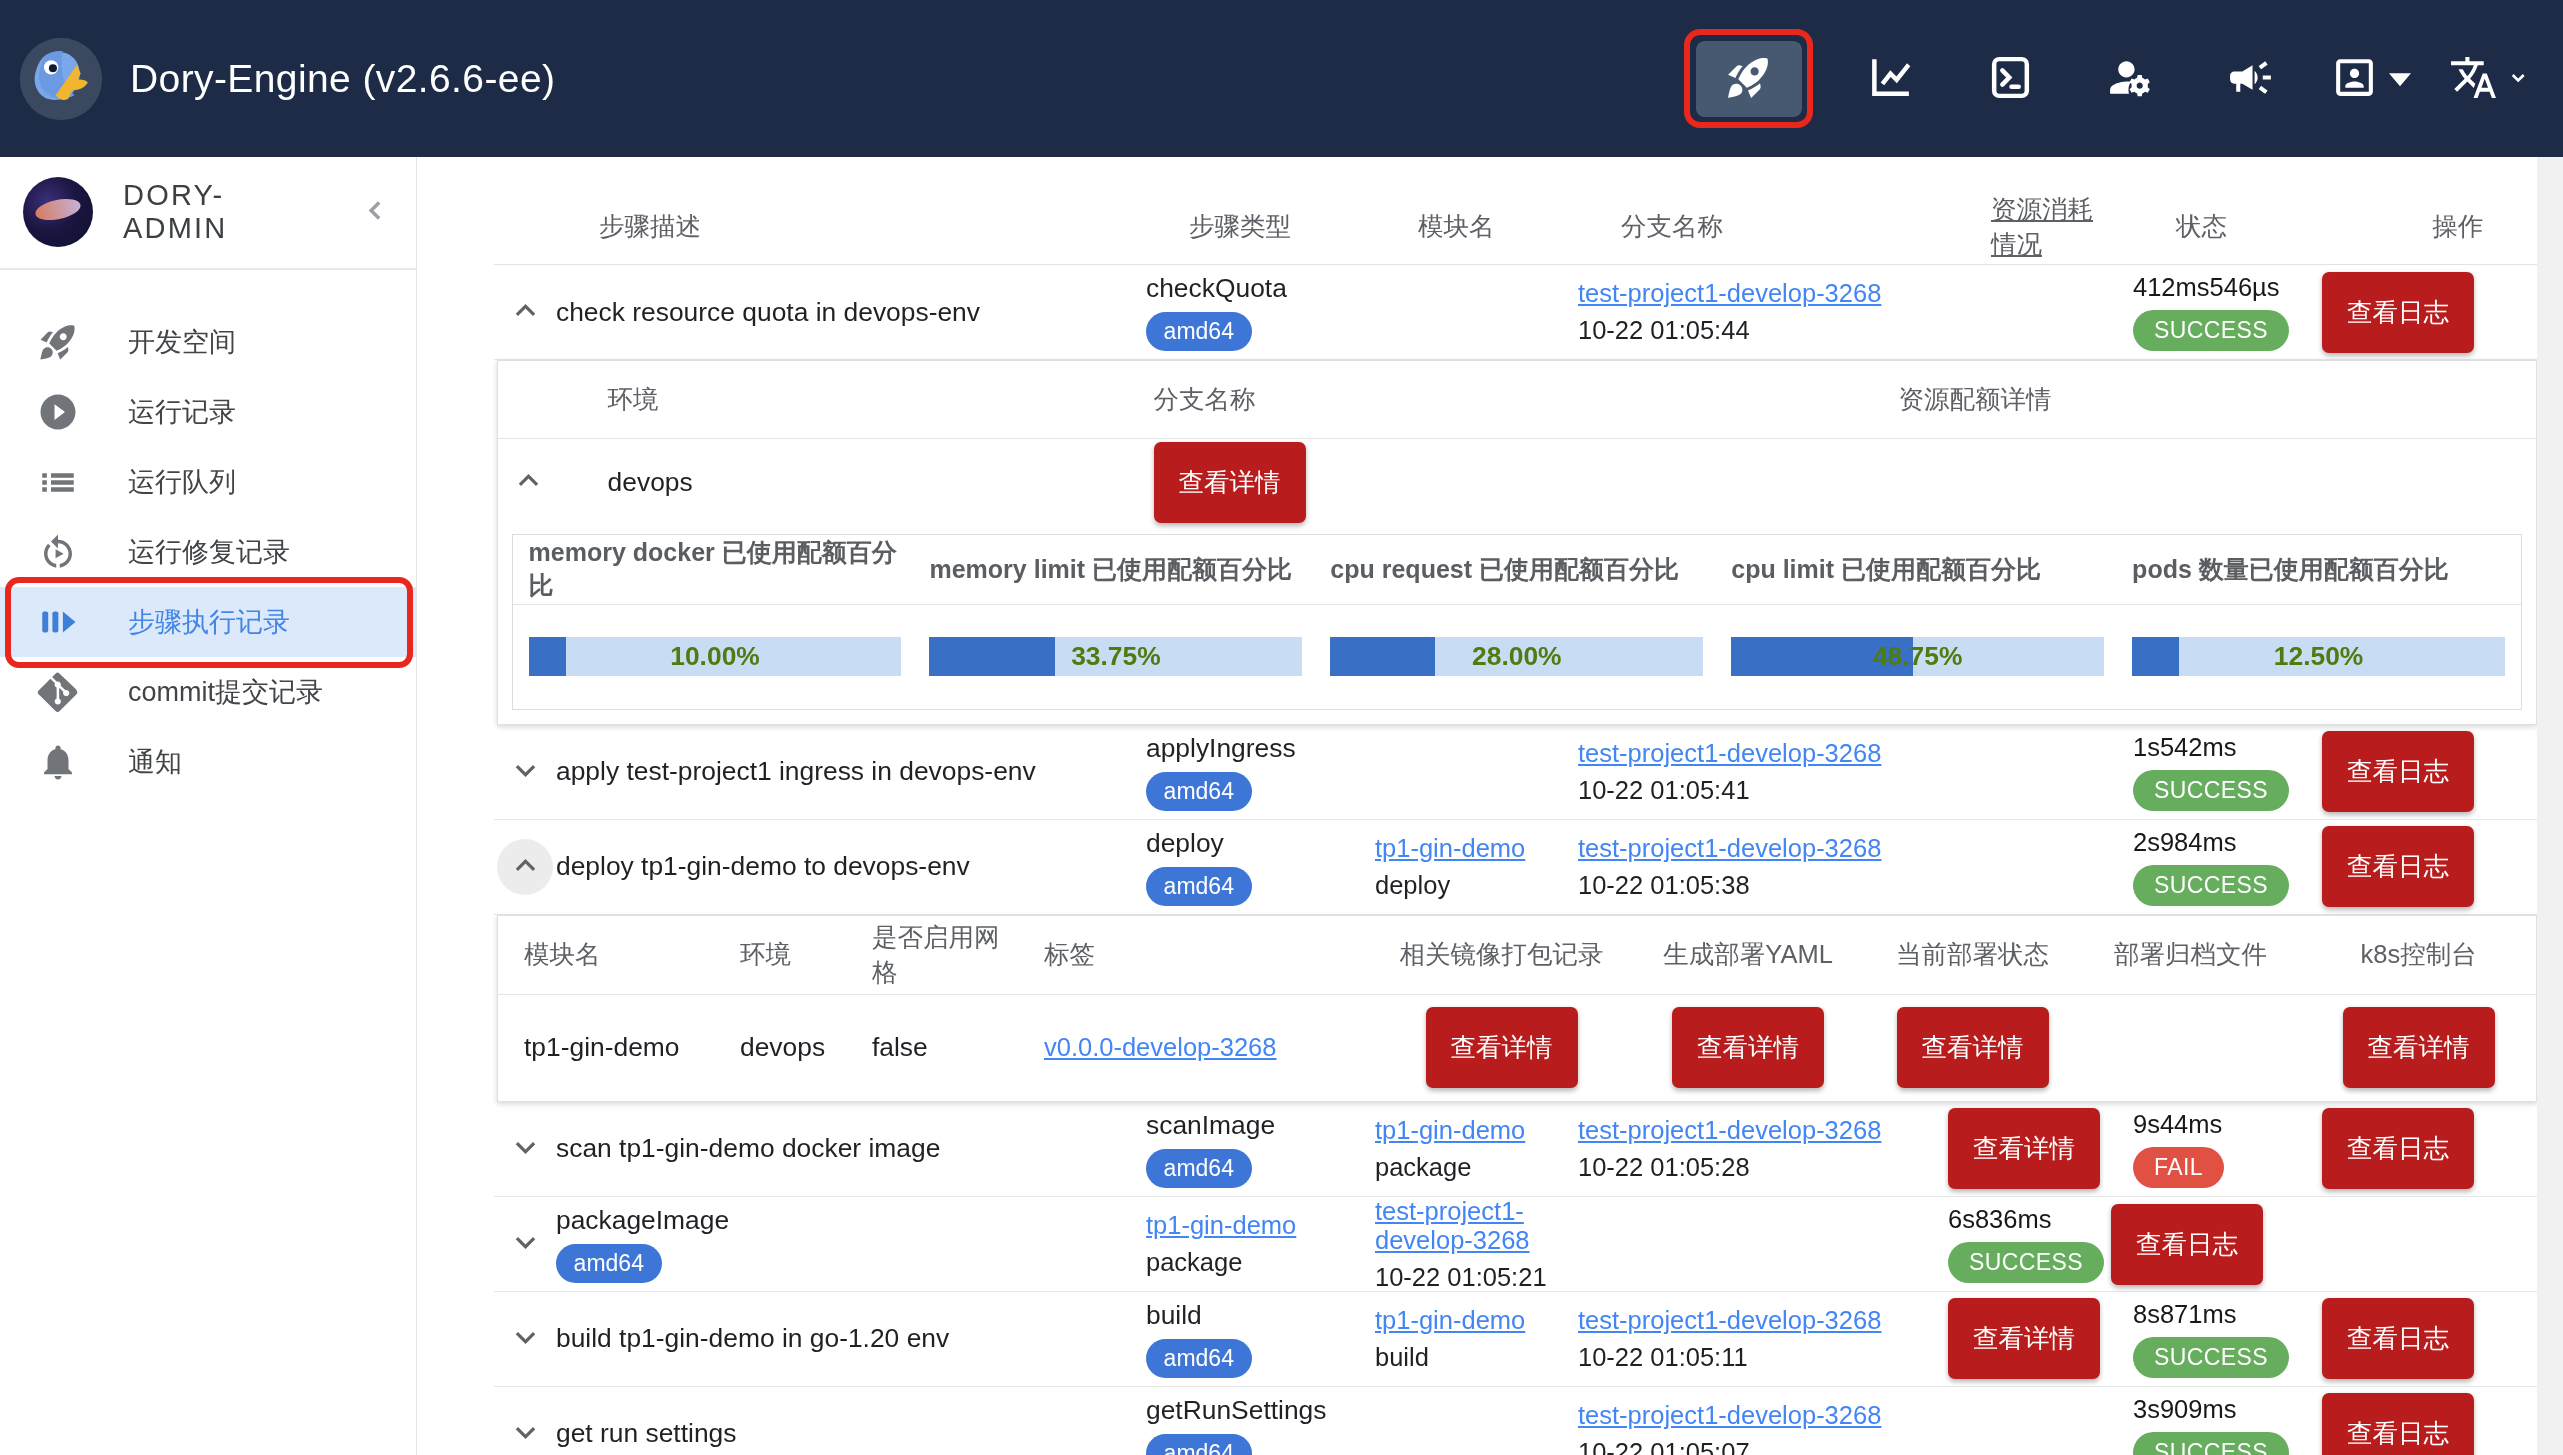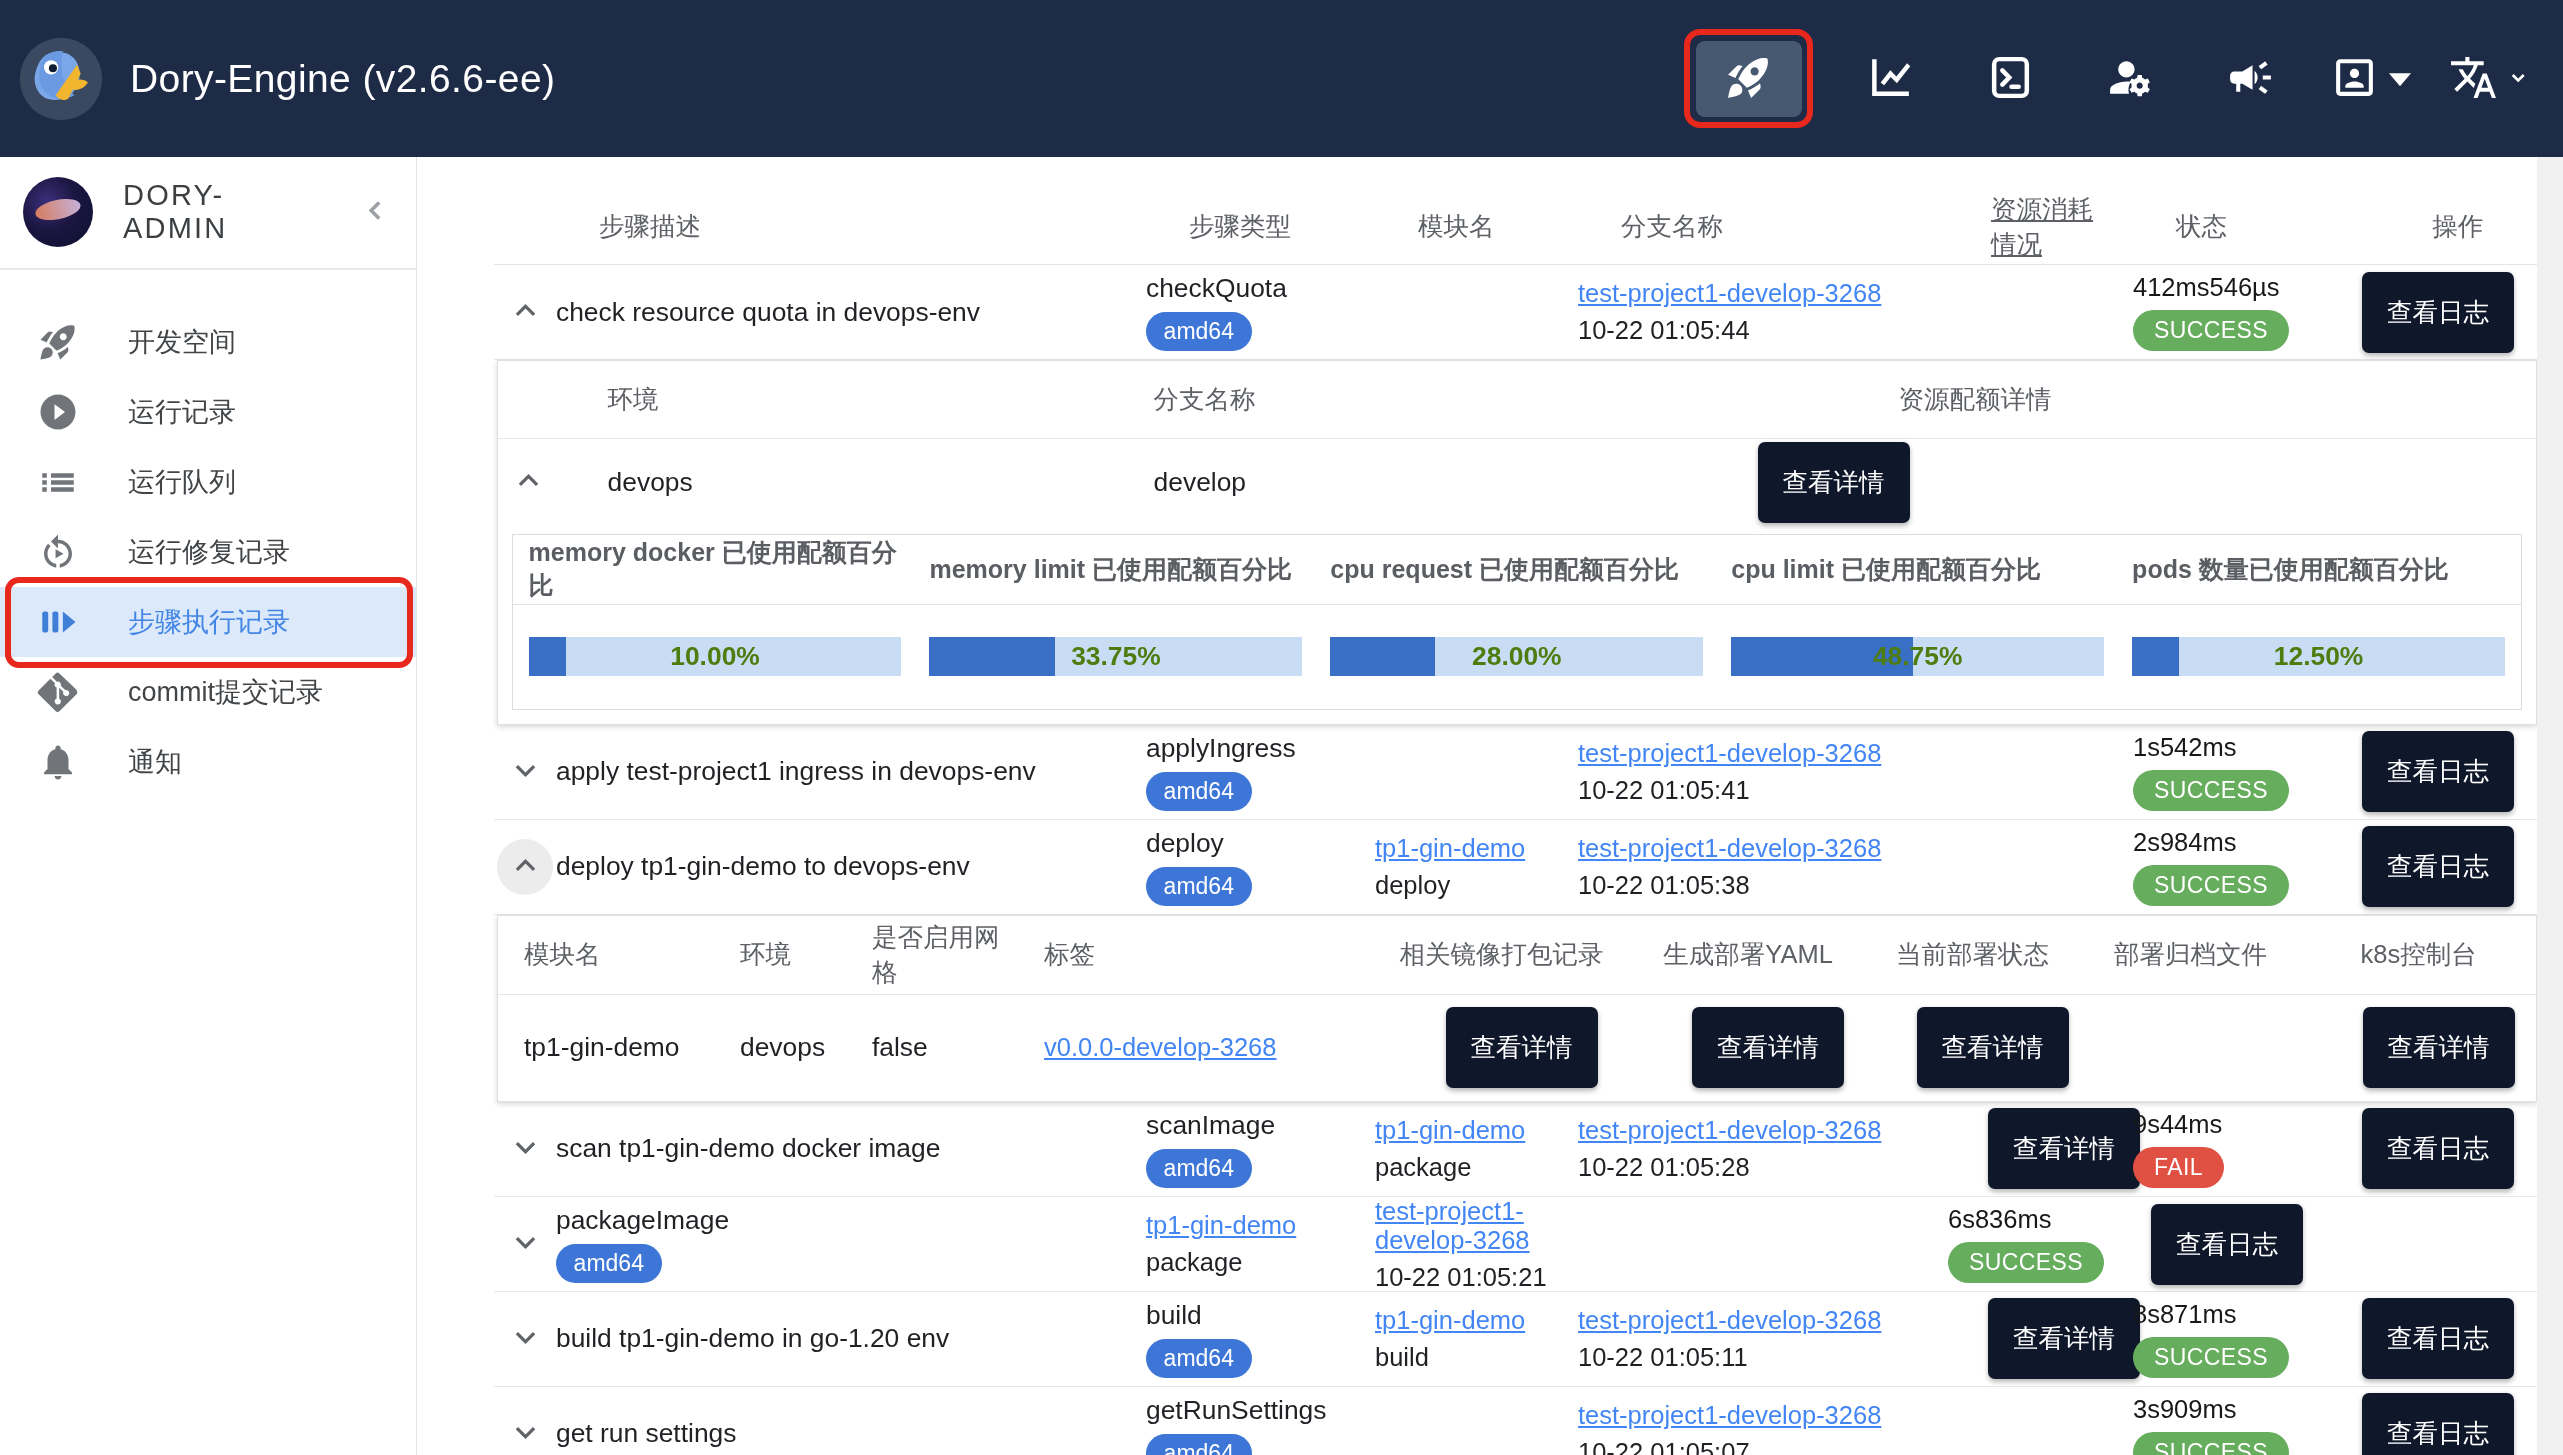--- a/index.html
+++ b/index.html
@@ -64,23 +64,23 @@
   .c-status { padding-left:22px; }
   .c-res { padding-left:22px; }
   .type-name { color:#1f2124; }
   .pill { background:#3d76d6; color:#fff; font-size:23px; padding:6.2px 17.6px; border-radius:880px; }
   .link { color:#4285f4; text-decoration:underline; font-size:25.5px; cursor:pointer; }
   .time, .msub { color:#1f2124; font-size:25.5px; }
   .duration { color:#17181a; font-size:25.5px; }
   .badge { color:#fff; font-size:23px; padding:7px 21px; border-radius:880px; letter-spacing:0.4px; }
   .badge.success { background:#67ad5e; }
   .badge.fail { background:#e05043; }
-  .btn { background:#0f172a; color:#fff; border:none; font-size:25.5px; padding:23px 25px;
+  .btn { background:#b91c1c; color:#fff; border:none; font-size:25.5px; padding:23px 25px;
     border-radius:7px; cursor:pointer; box-shadow:0 2.6px 5.3px rgba(0,0,0,.28);
-    font-family:"Liberation Sans","DejaVu Sans",sans-serif; white-space:nowrap;margin-left:40px; }
+    font-family:"Liberation Sans","DejaVu Sans",sans-serif; white-space:nowrap; }
 
   
   .panel { border:1.8px solid #e0e0e0; box-shadow:0 1.8px 5.3px rgba(0,0,0,.16); margin-left:2.6px; background:#fff; }
   .q-grid { display:grid; grid-template-columns:62px 546px 564px 872px; align-items:center; }
   .q-head { height:78px; border-bottom:1.8px solid #e6e6e6; color:#5d6065; font-size:25.5px; }
   .q-head .ql { padding-left:48px; }
   .q-head .q-detail { padding-left:229px; }
   .q-row { height:86px; font-size:26.4px; }
   .q-row .ql { padding-left:48px; }
   .q-row .q-btn-cell { padding-left:48px; }
@@ -295,21 +295,20 @@
           </div>
           <div class="q-grid q-row">
             <div class="c-caret">
                 <button class="caret-btn">
                   <span><svg viewBox="0 0 24 24">
                       <path fill="currentColor" d="M7.41 15.41 12 10.83l4.59 4.58L18 14l-6-6-6 6z"></path>
                     </svg></span>
                 </button>
               </div>
             <div class="ql">devops</div>
-            <div class="ql">develop</div>
             <div class="q-btn-cell"><button class="btn">查看详情</button></div>
           </div>
           <div class="progress-box">
             <div class="p-heads">
               <div class="p-label">memory docker 已使用配额百分比</div>
               <div class="p-label">memory limit 已使用配额百分比</div>
               <div class="p-label">cpu request 已使用配额百分比</div>
               <div class="p-label">cpu limit 已使用配额百分比</div>
               <div class="p-label">pods 数量已使用配额百分比</div>
             </div>

